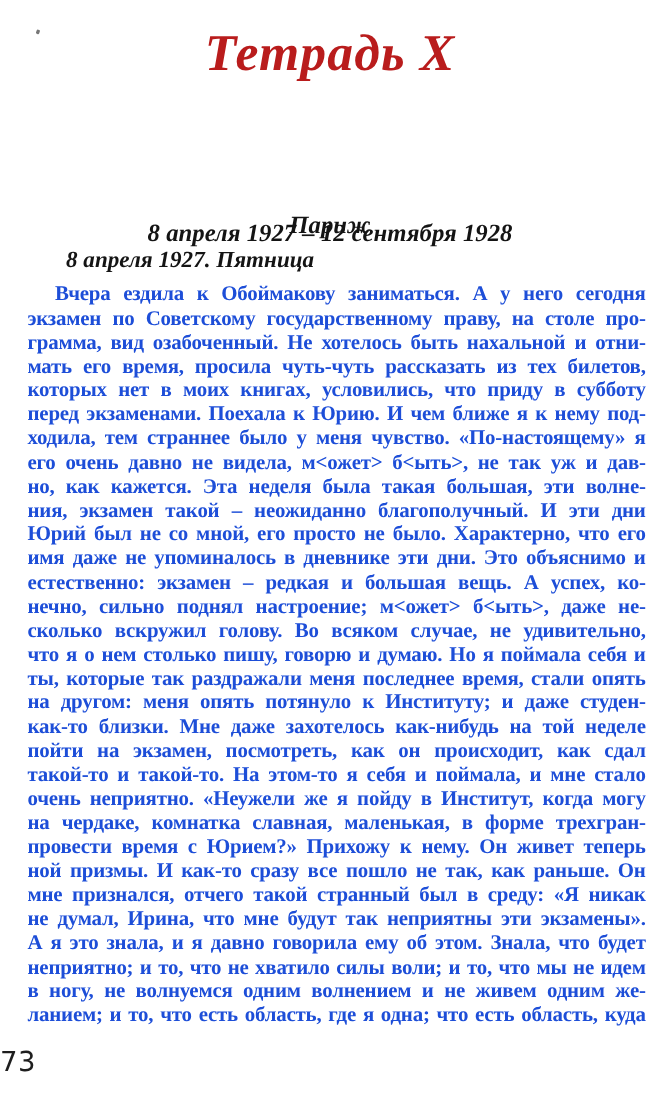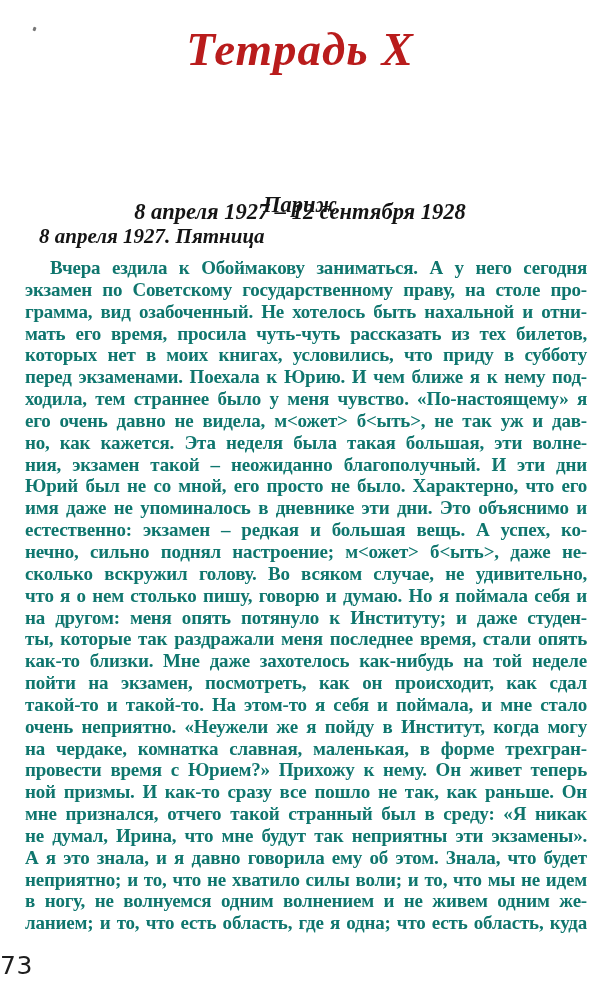--- a/index.html
+++ b/index.html
@@ -61,34 +61,34 @@
     width: 100%;
     text-align: center;
     font-size: 22.5px;
     font-weight: bold;
     font-style: italic;
     color: #141414;
   }
   .entry-heading {
     position: absolute;
     top: 224px;
-    left: 39px;
+    left: 60px;
     font-size: 21px;
     font-weight: bold;
     font-style: italic;
     color: #141414;
   }
   .body-text {
     position: absolute;
     top: 257px;
     left: 25px;
     width: 562px;
     font-size: 19px;
     font-weight: bold;
-    color: #0f766e;
+    color: #1d4ed8;
     letter-spacing: -0.2px;
   }
   .body-text .line {
     height: 21.85px;
     line-height: 21.85px;
     text-align: justify;
     text-align-last: justify;
     white-space: normal;
     overflow: visible;
   }
@@ -132,22 +132,22 @@
       <div class="line">ходила, тем страннее было у меня чувство. «По-настоящему» я</div>
       <div class="line">его очень давно не видела, м&lt;ожет&gt; б&lt;ыть&gt;, не так уж и дав-</div>
       <div class="line">но, как кажется. Эта неделя была такая большая, эти волне-</div>
       <div class="line">ния, экзамен такой – неожиданно благополучный. И эти дни</div>
       <div class="line">Юрий был не со мной, его просто не было. Характерно, что его</div>
       <div class="line">имя даже не упоминалось в дневнике эти дни. Это объяснимо и</div>
       <div class="line">естественно: экзамен – редкая и большая вещь. А успех, ко-</div>
       <div class="line">нечно, сильно поднял настроение; м&lt;ожет&gt; б&lt;ыть&gt;, даже не-</div>
       <div class="line">сколько вскружил голову. Во всяком случае, не удивительно,</div>
       <div class="line">что я о нем столько пишу, говорю и думаю. Но я поймала себя и</div>
+      <div class="line">ты, которые так раздражали меня последнее время, стали опять</div>
       <div class="line">на другом: меня опять потянуло к Институту; и даже студен-</div>
-      <div class="line">ты, которые так раздражали меня последнее время, стали опять</div>
       <div class="line">как-то близки. Мне даже захотелось как-нибудь на той неделе</div>
       <div class="line">пойти на экзамен, посмотреть, как он происходит, как сдал</div>
       <div class="line">такой-то и такой-то. На этом-то я себя и поймала, и мне стало</div>
       <div class="line">очень неприятно. «Неужели же я пойду в Институт, когда могу</div>
       <div class="line">на чердаке, комнатка славная, маленькая, в форме трехгран-</div>
       <div class="line">провести время с Юрием?» Прихожу к нему. Он живет теперь</div>
       <div class="line">ной призмы. И как-то сразу все пошло не так, как раньше. Он</div>
       <div class="line">мне признался, отчего такой странный был в среду: «Я никак</div>
       <div class="line">не думал, Ирина, что мне будут так неприятны эти экзамены».</div>
       <div class="line">А я это знала, и я давно говорила ему об этом. Знала, что будет</div>

